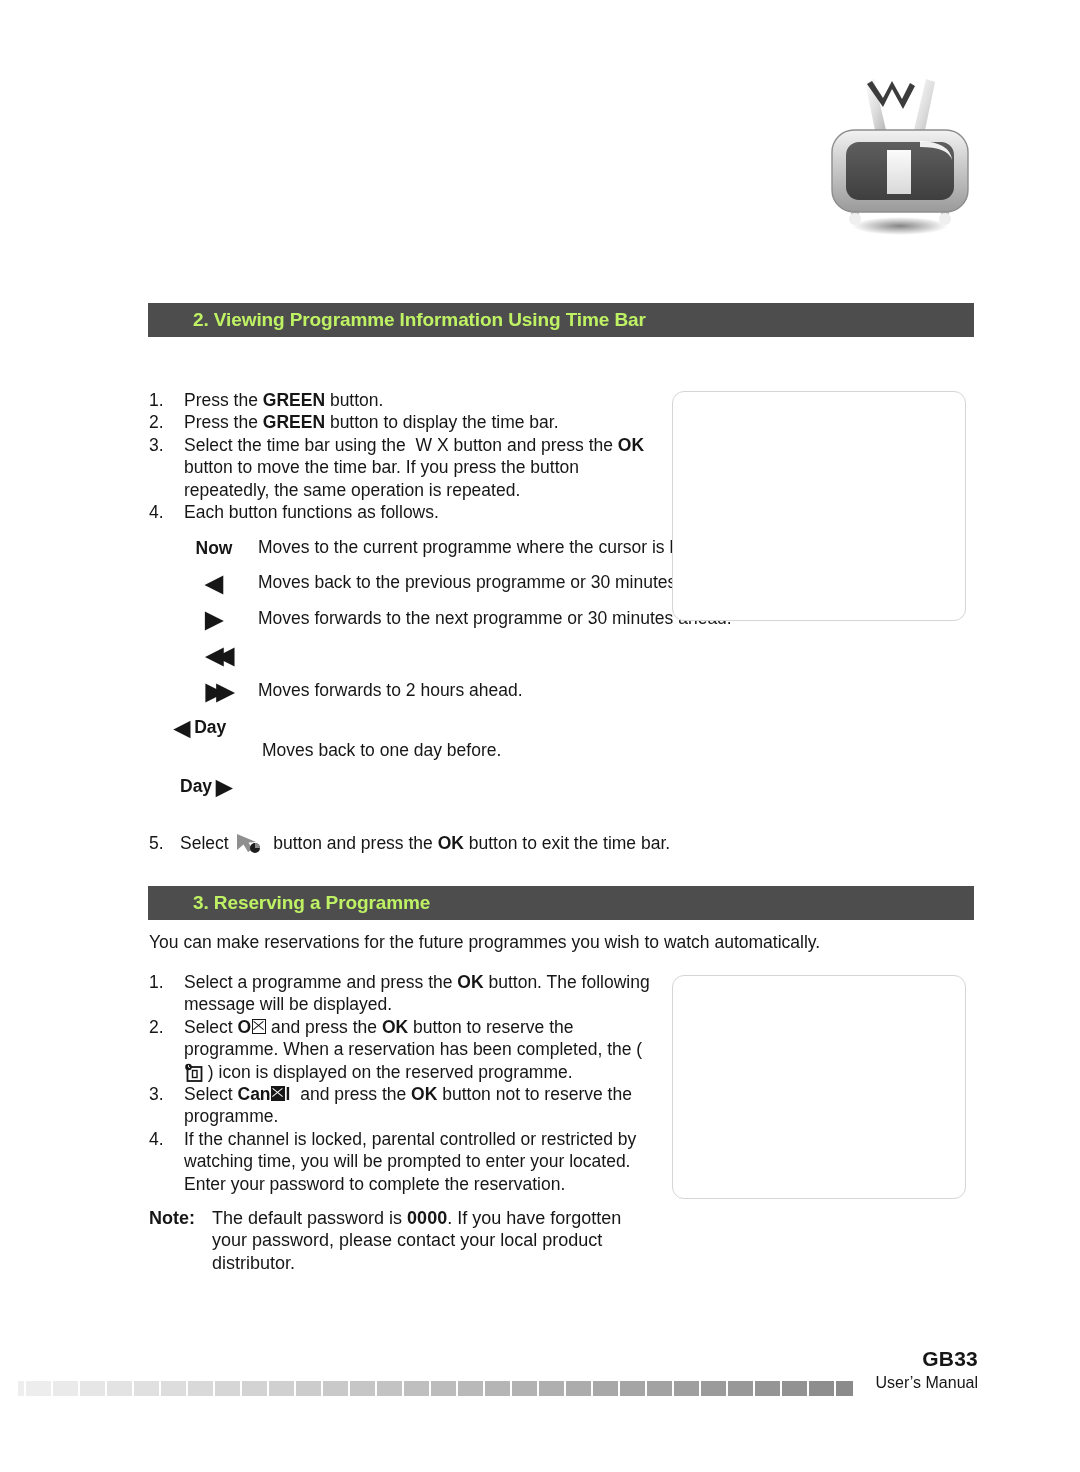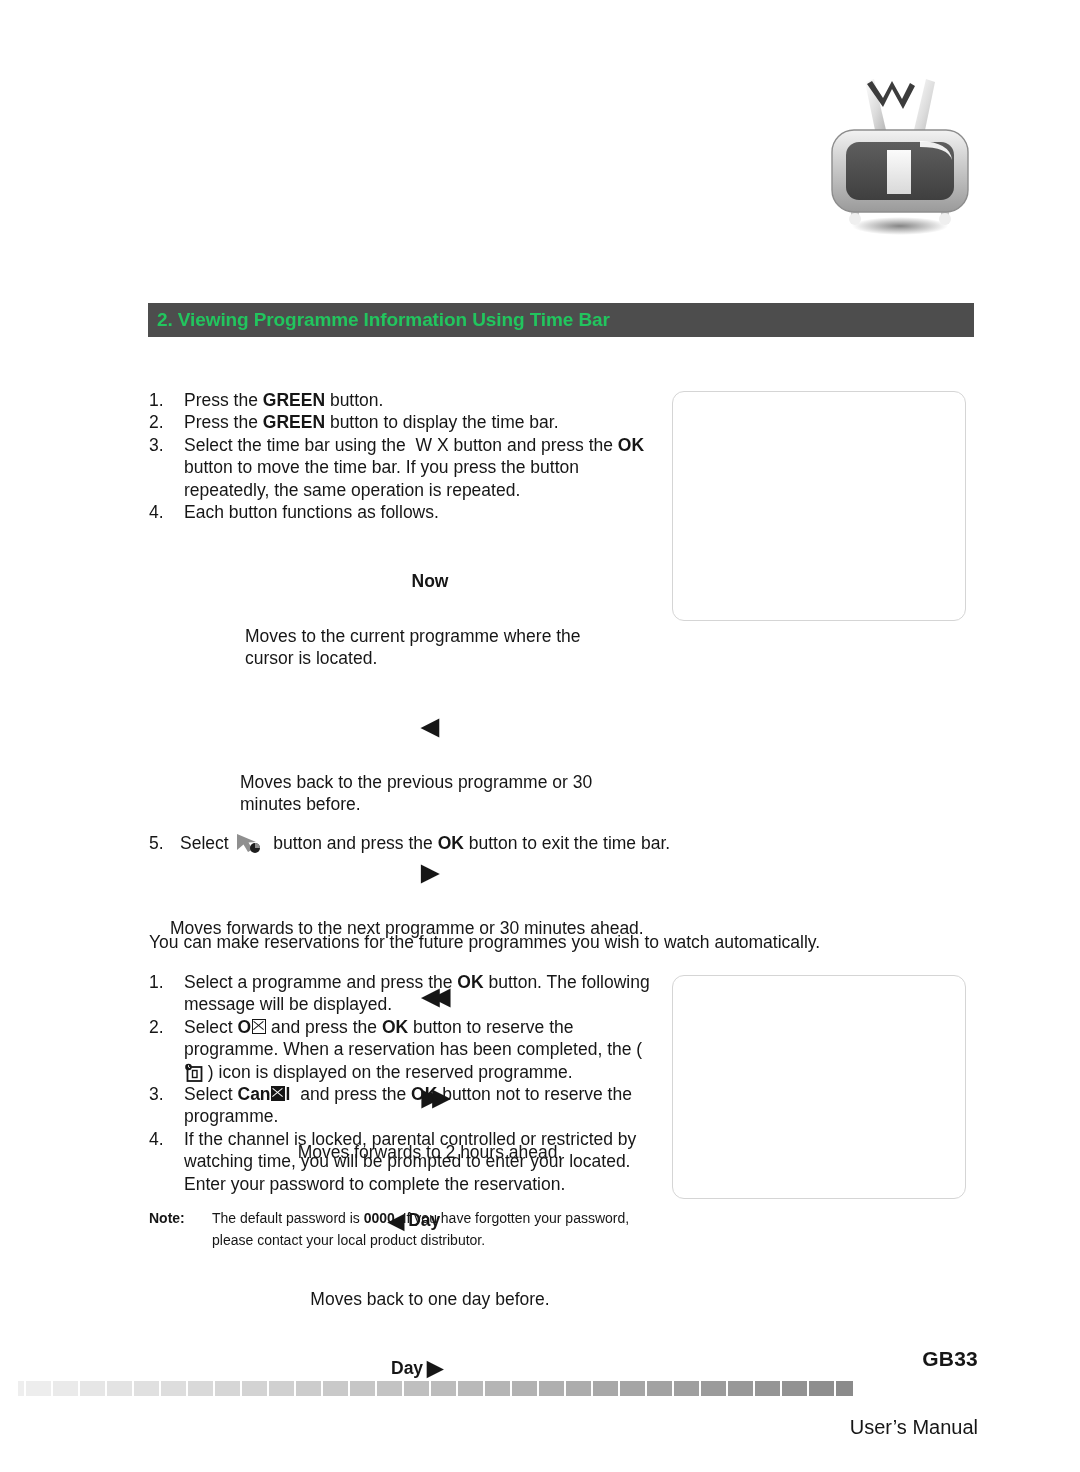--- a/index.html
+++ b/index.html
@@ -81,26 +81,27 @@
   .section-bar {
     position: absolute;
     left: 148px;
     width: 826px;
     height: 34px;
     background: #4d4d4d;
     display: flex;
     align-items: center;
   }
   .section-bar .section-title {
-    color: #22c55e;
+    color: #bef264;
     font-size: 19px;
     font-weight: bold;
     padding-left: 9px;
     white-space: nowrap;
     letter-spacing: -0.1px;
+    margin-left: 36px;
   }
 
   
   .intro {
     position: absolute;
     left: 149px;
     font-size: 17.5px;
     line-height: 23px;
     white-space: nowrap;
   }
@@ -126,23 +127,22 @@
   
   #legend {
     position: absolute;
     left: 170px;
     top: 536px;
     font-size: 17.5px;
     line-height: 22.4px;
   }
   .legend-row {
     display: flex;
-    align-items: center;
+    align-items: flex-start;
     margin-bottom: 12px;
-    flex-direction: column;
   }
   .legend-key {
     width: 88px;
     flex: 0 0 88px;
     display: flex;
     align-items: center;
     justify-content: center;
     font-weight: bold;
     padding-top: 1px;
   }
@@ -209,21 +209,21 @@
     border: 1.5px solid #d5d5d5;
     border-radius: 12px;
     background: #ffffff;
   }
 
   
   #note {
     position: absolute;
     left: 149px;
     top: 1207px;
-    font-size: 14px;
+    font-size: 18px;
     line-height: 22.4px;
     display: flex;
     align-items: flex-start;
   }
   #note .note-label {
     width: 63px;
     flex: 0 0 63px;
     font-weight: bold;
   }
 
@@ -242,22 +242,22 @@
     position: absolute;
     right: 102px;
     top: 1347px;
     font-size: 21px;
     font-weight: bold;
     letter-spacing: 0.2px;
   }
   #manual-label {
     position: absolute;
     right: 102px;
-    top: 1416px;
-    font-size: 20px;
+    top: 1374px;
+    font-size: 16px;
   }
 </style>
 </head>
 <body>
 
 <div id="page">
 
 
   <svg id="tv-icon" viewBox="0 0 152 180">
     <defs>
@@ -400,20 +400,23 @@
             <circle cx="21" cy="16" r="5" fill="#1d1d1d"></circle>
             <path d="M21 11 A5 5 0 0 1 26 16 L21 16 Z" fill="#8f8f8f"></path>
           </svg>
         </span>
         &nbsp;button and press the <b>OK</b> button to exit the time bar.</span>
     </div>
   </div>
 
   <div class="shot" style="left:672px; top:391px; width:292px; height:228px;"></div>
 
+  <div class="section-bar" style="top:886px;">
+    <span class="section-title">3. Reserving a Programme</span>
+  </div>
 
   <div class="intro" style="top:931px;">You can make reservations for the future programmes you wish to watch automatically.</div>
 
   <div class="steps" style="top:971px; width:510px;">
     <div class="step">
       <span class="step-num">1.</span>
       <span class="step-body">Select a programme and press the <b>OK</b> button. The following message will be displayed.</span>
     </div>
     <div class="step">
       <span class="step-num">2.</span>

